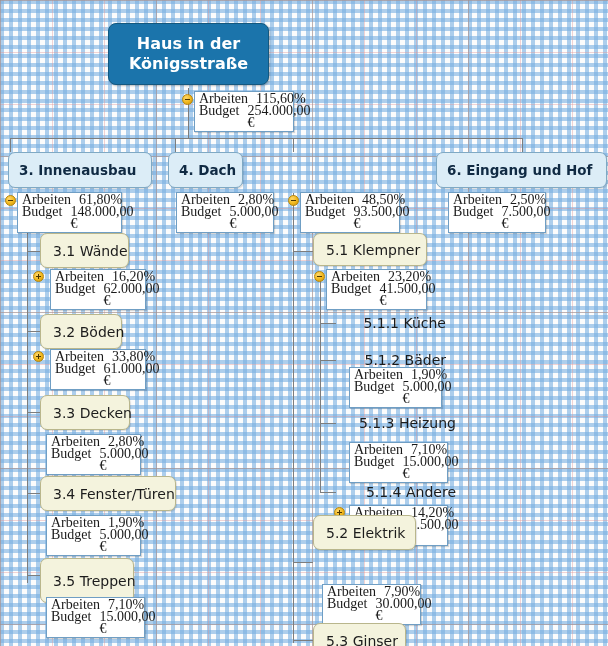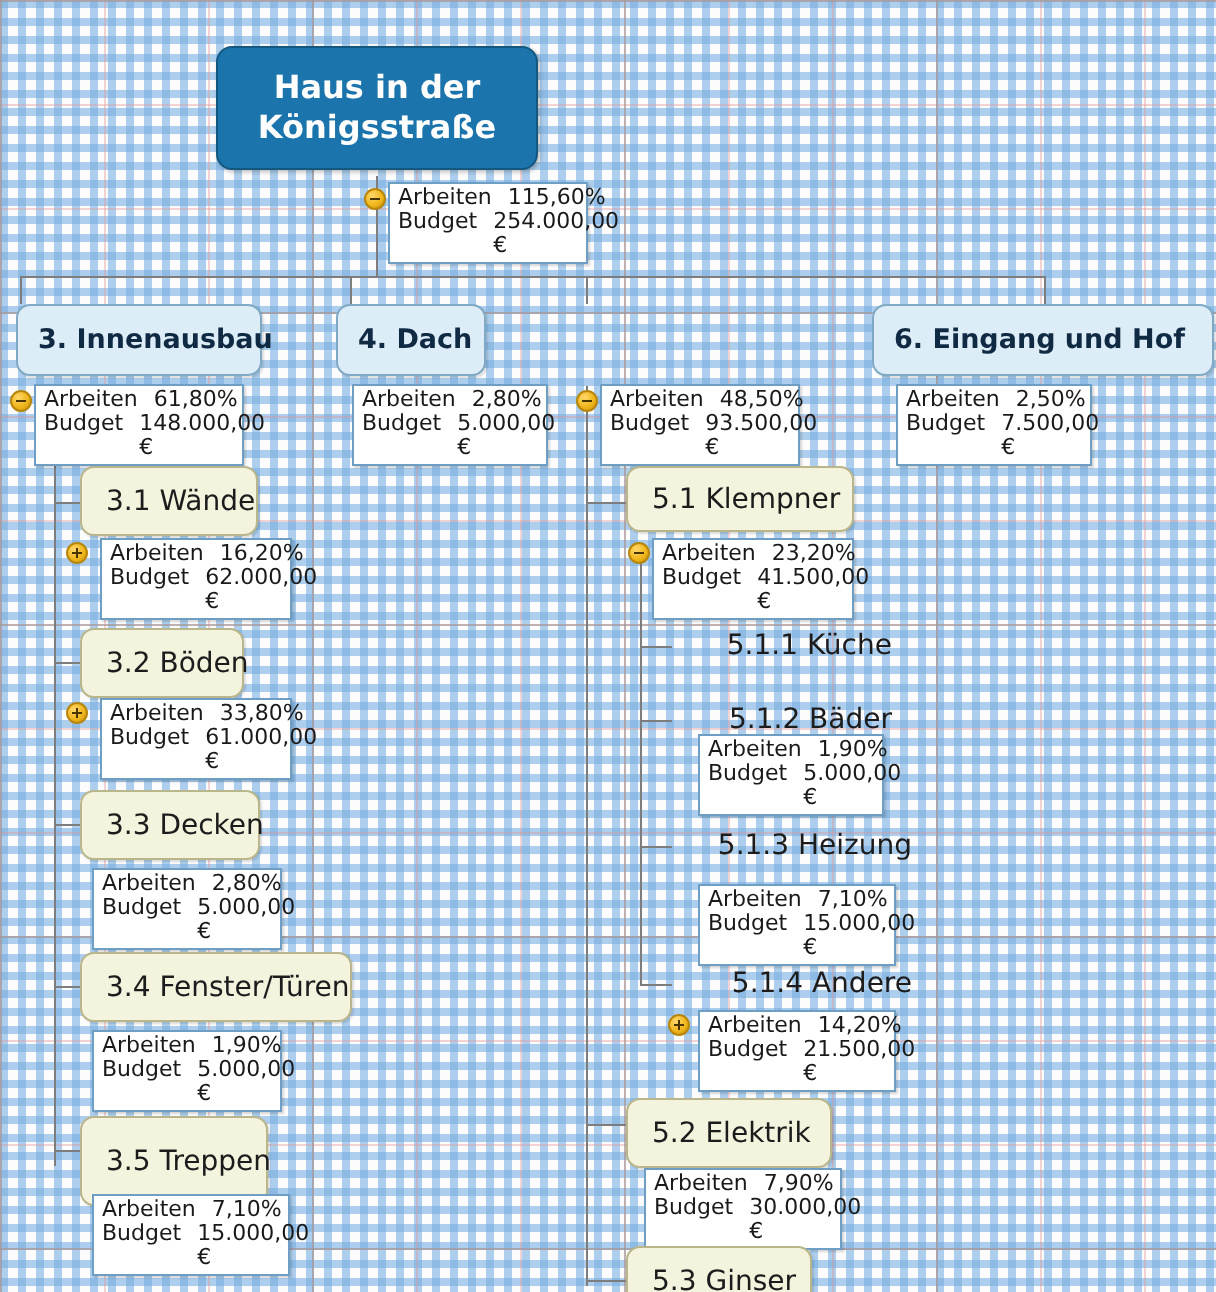--- a/index.html
+++ b/index.html
@@ -64,23 +64,24 @@
   }
   .lvl3{
     background:transparent;border:none;color:#1c1c1c;font-size:14px;
     padding:0;justify-content:flex-end;
   }
 
   
   .info{
     position:absolute;box-sizing:border-box;
     background:#ffffff;border:1px solid #6f9ec4;
-    font-size:11px;line-height:12px;color:#1a1a1a;
+    font-size:14px;line-height:12px;color:#1a1a1a;
     padding:1px 4px 2px 4px;
     box-shadow:1px 1px 1px rgba(0,0,0,.15);
+    font-family:Liberation Serif, serif;
   }
   .info .row{display:flex;justify-content:space-between;}
   .info .row .k{padding-right:8px;}
   .info .row .v{font-variant-numeric:tabular-nums;}
 
   
   .exp{
     position:absolute;width:11px;height:11px;border-radius:50%;
     background:radial-gradient(circle at 35% 30%, #ffd76b 0%, #f0b71c 55%, #c8910d 100%);
     border:1px solid #b8860b;box-sizing:border-box;
@@ -130,21 +131,21 @@
     <div class="row">
         <span class="k">Arbeiten</span>
         <span class="v">115,60%</span>
       </div>
     <div class="row">
         <span class="k">Budget</span>
         <span class="v">254.000,00 €</span>
       </div>
   </div>
 
-  <div class="node lvl1" style="left:8px;top:152px;width:123px;height:36px;">
+  <div class="node lvl1" style="left:8px;top:152px;width:144px;height:36px;">
     <span>3.  Innenausbau</span>
   </div>
   <div class="exp" style="left:5px;top:195px;"></div>
   <div class="info" style="left:17px;top:192px;width:105px;">
     <div class="row">
         <span class="k">Arbeiten</span>
         <span class="v">61,80%</span>
       </div>
     <div class="row">
         <span class="k">Budget</span>
@@ -319,21 +320,21 @@
     <div class="row">
         <span class="k">Arbeiten</span>
         <span class="v">14,20%</span>
       </div>
     <div class="row">
         <span class="k">Budget</span>
         <span class="v">21.500,00 €</span>
       </div>
   </div>
 
-  <div class="node lvl2" style="left:313px;top:549px;width:103px;height:35px;">
+  <div class="node lvl2" style="left:313px;top:515px;width:103px;height:35px;">
     <span>5.2  Elektrik</span>
   </div>
   <div class="info" style="left:322px;top:584px;width:99px;">
     <div class="row">
         <span class="k">Arbeiten</span>
         <span class="v">7,90%</span>
       </div>
     <div class="row">
         <span class="k">Budget</span>
         <span class="v">30.000,00 €</span>

